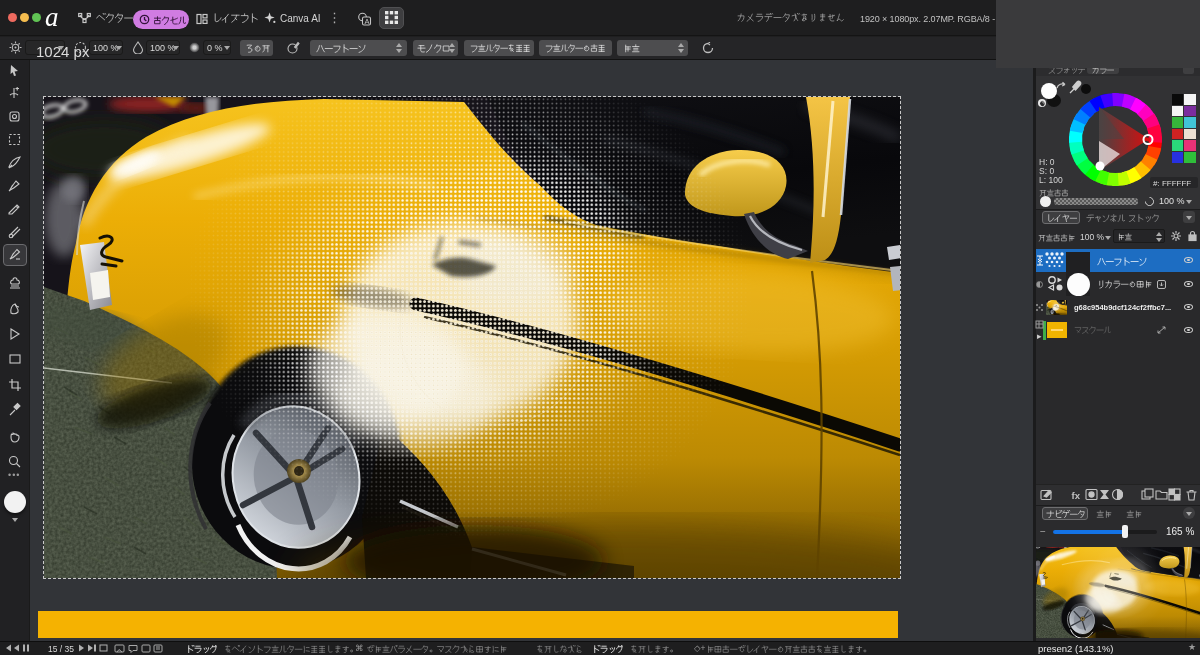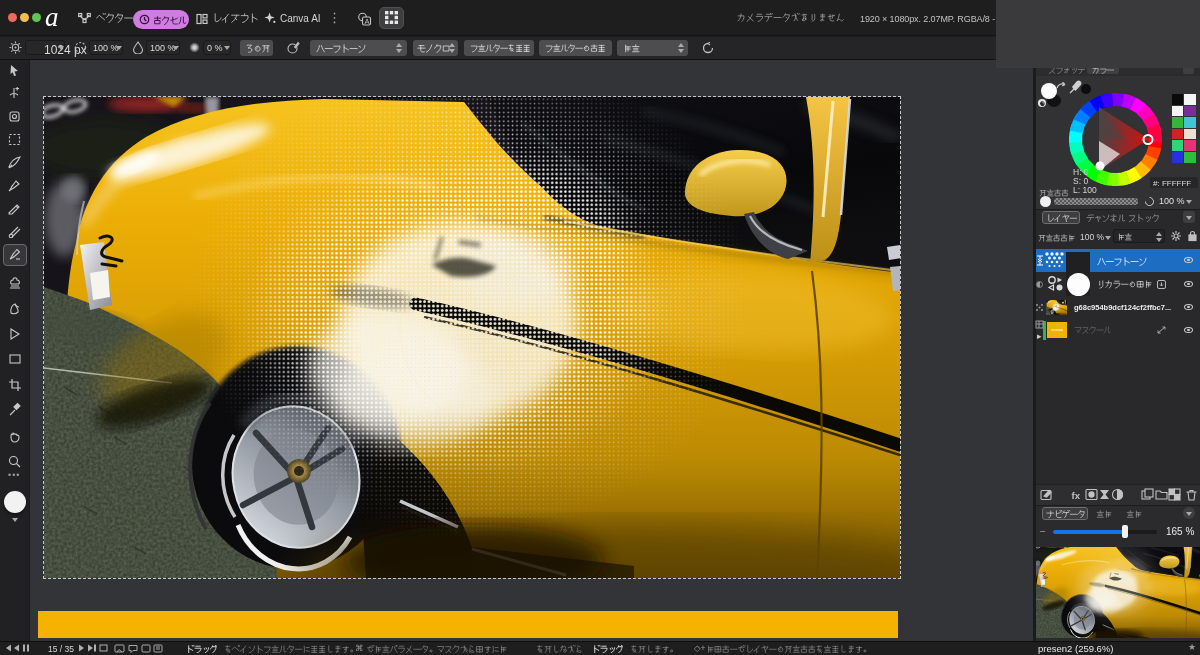--- a/index.html
+++ b/index.html
@@ -124,21 +124,21 @@
     <path transform="translate(1100,0)" d="M38,12 C32,40 22,68 12,88 C22,72 34,64 42,70 C50,76 50,86 58,88 C66,90 76,84 82,74"></path>
   </svg>
 <div class="txt" style="left:860px;top:13.5px;font-size:9px;letter-spacing:-0.1px;color:#c2c2c2;">1920 × 1080px. 2.07MP. RGBA/8 - sRGB IEC6196</div>
 <div class="abs" style="left:0;top:37px;width:1200px;height:23px;background:#252527;border-bottom:1px solid #121212"></div>
 <svg class="abs" style="left:9px;top:41px" width="13" height="13" viewBox="0 0 13 13" fill="none" stroke="#bdbdbd" stroke-width="1.1">
     <circle cx="6.5" cy="6.5" r="3.2"></circle>
     <circle cx="6.5" cy="6.5" r="1" fill="#bdbdbd" stroke="none"></circle>
     <path d="M6.5,0.5 V2.2 M6.5,10.8 V12.5 M0.5,6.5 H2.2 M10.8,6.5 H12.5 M2.3,2.3 L3.5,3.5 M9.5,9.5 L10.7,10.7 M10.7,2.3 L9.5,3.5 M3.5,9.5 L2.3,10.7"></path>
   </svg>
 <div class="fieldd" style="left:25px;top:40px;width:40px;height:15px;"></div>
-<div class="txt" style="left:44px;top:43px;font-size:12px;color:#dadada;">1024 px</div>
+<div class="txt" style="left:36px;top:43px;font-size:15px;color:#dadada;">1024 px</div>
 <div class="cdn" style="left:58px;top:46px;"></div>
 <svg class="abs" style="left:74px;top:41px" width="13" height="13" viewBox="0 0 13 13" fill="none" stroke="#bdbdbd" stroke-width="1.1">
     <circle cx="6.5" cy="6.5" r="5" stroke-dasharray="2 1.6"></circle>
   </svg>
 <div class="fieldd" style="left:89px;top:40px;width:34px;height:15px;"></div>
 <div class="txt" style="left:93px;top:43px;font-size:9px;color:#dadada;">100 %</div>
 <div class="cdn" style="left:116px;top:46px;"></div>
 <svg class="abs" style="left:132px;top:41px" width="12" height="13" viewBox="0 0 12 13" fill="none" stroke="#bdbdbd" stroke-width="1.1">
     <path d="M6,1 C8.5,4.5 10.5,7 10.5,9 A4.5,4 0 1,1 1.5,9 C1.5,7 3.5,4.5 6,1 Z"></path>
   </svg>
@@ -606,21 +606,21 @@
 <div class="abs" style="left:1171.5px;top:105.6px;width:11.5px;height:10.6px;background:#f5f5f5"></div>
 <div class="abs" style="left:1184px;top:105.6px;width:11.5px;height:10.6px;background:#7b2d9e"></div>
 <div class="abs" style="left:1171.5px;top:117.2px;width:11.5px;height:10.6px;background:#35b53a"></div>
 <div class="abs" style="left:1184px;top:117.2px;width:11.5px;height:10.6px;background:#41c4d6"></div>
 <div class="abs" style="left:1171.5px;top:128.8px;width:11.5px;height:10.6px;background:#cf2222"></div>
 <div class="abs" style="left:1184px;top:128.8px;width:11.5px;height:10.6px;background:#ece0d4"></div>
 <div class="abs" style="left:1171.5px;top:140.4px;width:11.5px;height:10.6px;background:#2ad87a"></div>
 <div class="abs" style="left:1184px;top:140.4px;width:11.5px;height:10.6px;background:#e83277"></div>
 <div class="abs" style="left:1171.5px;top:152px;width:11.5px;height:10.6px;background:#2731e0"></div>
 <div class="abs" style="left:1184px;top:152px;width:11.5px;height:10.6px;background:#2fbe3a"></div>
-<div class="txt" style="left:1039px;top:168px;font-size:8.5px;color:#d5d5d5;line-height:9px;margin-left:34px;">H: 0<br>S: 0<br>L: 100</div>
+<div class="txt" style="left:1039px;top:158px;font-size:8.5px;color:#d5d5d5;line-height:9px;">H: 0<br>S: 0<br>L: 100</div>
 <div class="abs" style="left:1150px;top:177px;width:48px;height:11px;background:#262628;border-radius:2px;"></div>
 <div class="txt" style="left:1153px;top:179px;font-size:8px;color:#dddddd;">#: FFFFFF</div>
 <svg style="position:absolute;left:1039px;top:189px;" width="29.44" height="8" viewBox="0 0 368 100" fill="none" stroke="#b5b5b5" stroke-width="8" stroke-linecap="round" stroke-linejoin="round" opacity="1">
     <path transform="translate(0,0)" d="M14,20 H86"></path>
     <path transform="translate(0,0)" d="M30,20 V60 C30,76 24,84 14,88"></path>
     <path transform="translate(0,0)" d="M70,20 V88"></path>
     <path transform="translate(0,0)" d="M44,44 H70"></path>
     <path transform="translate(92,0)" d="M50,8 V26"></path>
     <path transform="translate(92,0)" d="M14,28 H86"></path>
     <path transform="translate(92,0)" d="M26,48 H74"></path>
@@ -1152,13 +1152,13 @@
     <path transform="translate(1656,0)" d="M28,22 H76"></path>
     <path transform="translate(1656,0)" d="M28,42 H76"></path>
     <path transform="translate(1656,0)" d="M52,10 V72 C52,86 44,92 34,88 C24,84 28,72 40,70 C52,68 60,74 64,82"></path>
     <path transform="translate(1748,0)" d="M20,30 H84"></path>
     <path transform="translate(1748,0)" d="M58,16 V70 C58,86 48,94 34,90"></path>
     <path transform="translate(1748,0)" d="M58,44 C44,42 36,50 40,58 C44,66 56,62 58,52"></path>
     <path transform="translate(1840,0)" d="M30,70 m-12,0 a12,12 0 1,0 24,0 a12,12 0 1,0 -24,0"></path>
   </svg>
 <div class="txt" style="left:355px;top:643px;font-size:8.5px;color:#9a9a9a;">⌘</div>
 <div class="txt" style="left:694px;top:643px;font-size:8.5px;color:#9a9a9a;">◇+</div>
-<div class="txt" style="left:1038px;top:643px;font-size:9.5px;color:#e8e8e8;">presen2 (259.6%)</div>
+<div class="txt" style="left:1038px;top:643px;font-size:9.5px;color:#e8e8e8;">presen2 (143.1%)</div>
 <div class="txt" style="left:1188px;top:642px;font-size:9px;color:#9a9a9a;">★</div>
 </body></html>

